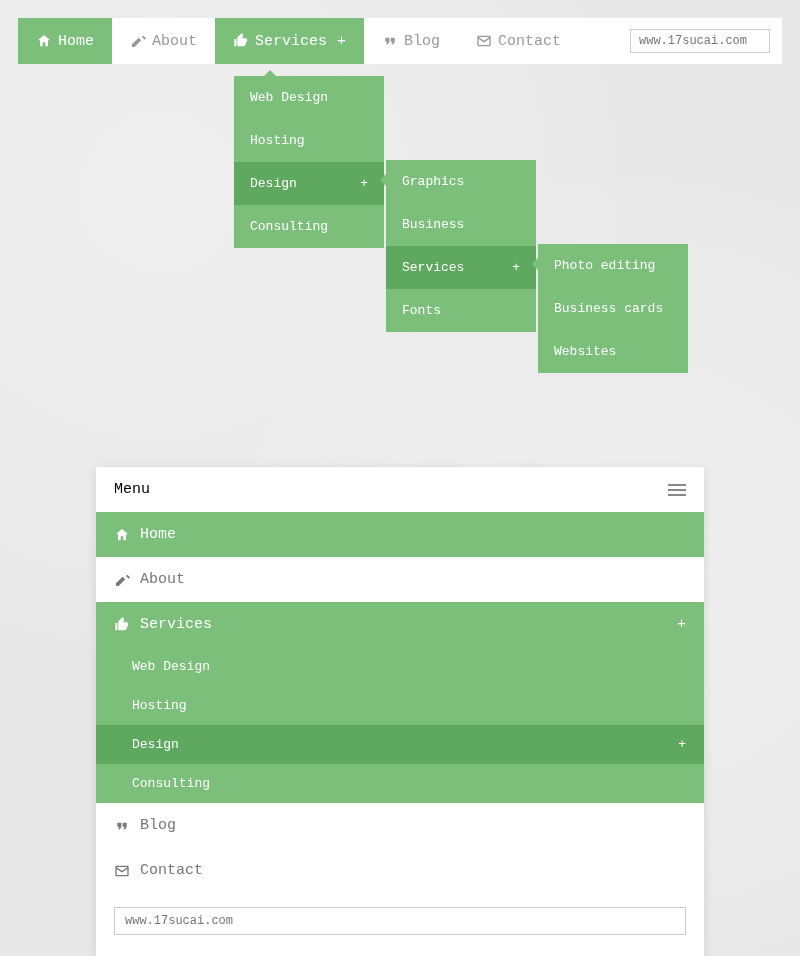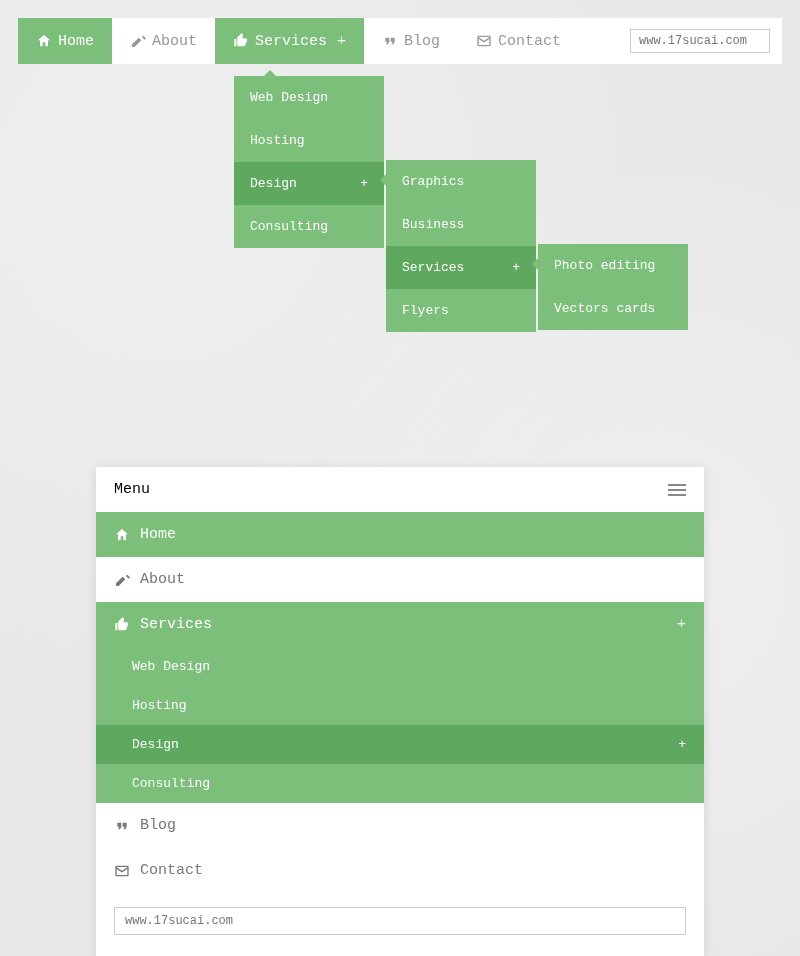--- a/index.html
+++ b/index.html
@@ -227,30 +227,33 @@
       <span>Graphics</span>
     </div>
   <div class="ditem">
       <span>Business</span>
     </div>
   <div class="ditem hl">
       <span>Services</span>
       <span>+</span>
     </div>
   <div class="ditem">
-      <span>Flyers</span>
+      <span>Fonts</span>
     </div>
 </div>
 
 <div class="dd dd3 side">
   <div class="ditem">
       <span>Photo editing</span>
     </div>
   <div class="ditem">
-      <span>Vectors cards</span>
+      <span>Business cards</span>
+    </div>
+  <div class="ditem">
+      <span>Websites</span>
     </div>
 </div>
 
 <div class="mobile">
   <div class="mheader">
     <span>Menu</span>
     <span class="burger">
         <span></span>
         <span></span>
         <span></span>

